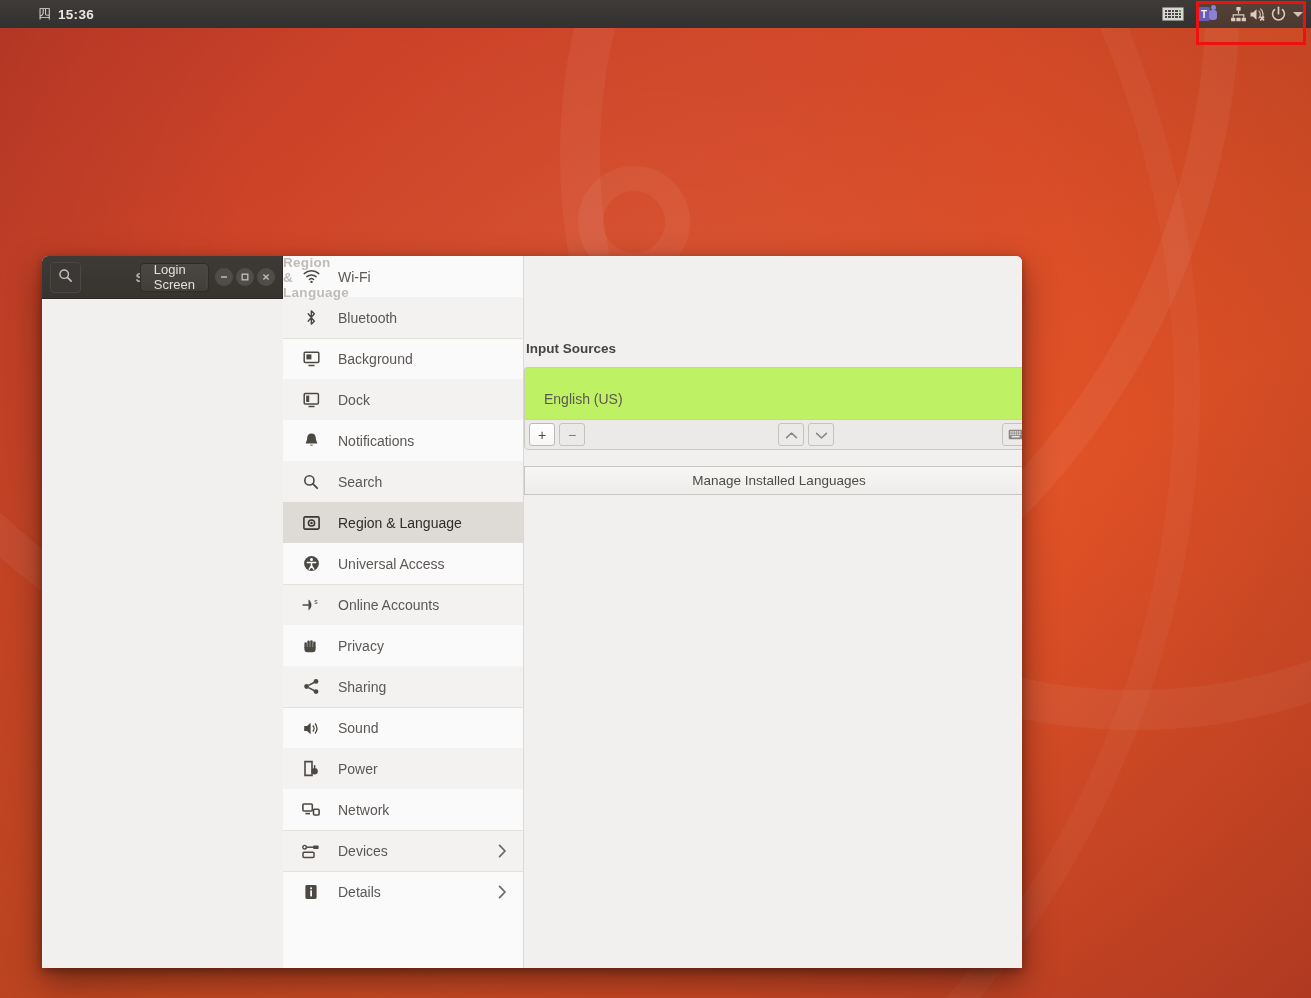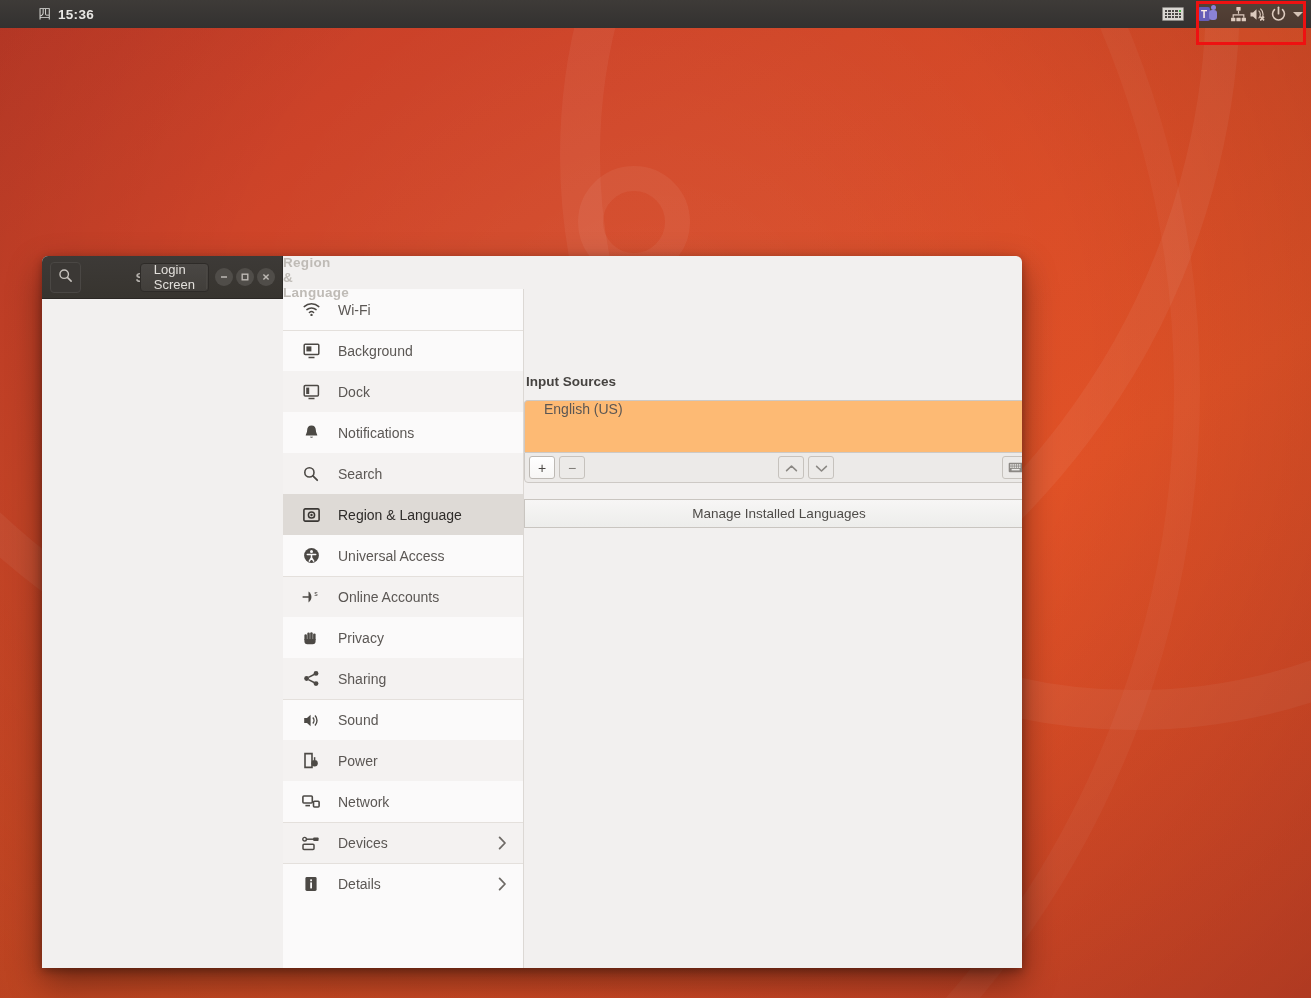--- a/index.html
+++ b/index.html
@@ -180,21 +180,21 @@
     border-left: 1px solid #4b4844;
     height: 24px;
   }
   .wc-btn {
     width: 18px; height: 18px; border-radius: 50%;
     background: #504d49;
     display: flex; align-items: center; justify-content: center;
   }
   .wc-btn svg { display: block; }
 
-  #window-body { flex: 1; display: flex; min-height: 0; margin-top: 33px; }
+  #window-body { flex: 1; display: flex; min-height: 0; }
 
   
   #sidebar {
     width: 241px; flex: 0 0 241px;
     background: #fbfafa;
     border-right: 1px solid #dcd8d4;
     overflow: hidden;
   }
   .side-item {
     height: 41px;
@@ -243,24 +243,24 @@
 
   .section-title {
     font-size: 13.5px; font-weight: bold; color: #464340;
     margin: 31px 0 11px 2px;
   }
 
   #input-sources-list {
     border: 1px solid #cdc9c5;
     border-bottom: none;
     border-radius: 4px 4px 0 0;
-    background: #fdba74;
+    background: #bef264;
     height: 52px;
-    display: flex; align-items: flex-start;
-    padding: 0 19px;
+    display: flex; align-items: flex-end;
+    padding: 12px 19px;
     font-size: 14px; color: #5b5754;
   }
   #input-toolbar {
     border: 1px solid #cdc9c5;
     border-radius: 0 0 4px 4px;
     background: #eceae8;
     height: 31px;
     display: flex; align-items: center;
     padding: 0 4px;
     gap: 4px;
@@ -428,20 +428,28 @@
           <svg width="17" height="15" viewBox="0 0 17 15">
             <path d="M1.2 4.6 a11 11 0 0 1 14.6 0" stroke="#4c4945" stroke-width="1.5" fill="none" stroke-linecap="round"></path>
             <path d="M3.9 7.6 a7 7 0 0 1 9.2 0" stroke="#4c4945" stroke-width="1.5" fill="none" stroke-linecap="round"></path>
             <path d="M6.4 10.5 a3.2 3.2 0 0 1 4.2 0" stroke="#4c4945" stroke-width="1.5" fill="none" stroke-linecap="round"></path>
             <circle cx="8.5" cy="12.9" r="1.2" fill="#4c4945"></circle>
           </svg>
         </span>
         <span class="side-label">Wi-Fi</span>
       </div>
 
+      <div class="side-item alt">
+        <span class="side-icon">
+          <svg width="13" height="17" viewBox="0 0 13 18">
+            <path d="M3 5 L9.5 13 L6.3 16 V2 L9.5 5 L3 13" stroke="#4c4945" stroke-width="1.5" fill="none" stroke-linejoin="round" stroke-linecap="round"></path>
+          </svg>
+        </span>
+        <span class="side-label">Bluetooth</span>
+      </div>
 
       <div class="side-item sep-top">
         <span class="side-icon">
           <svg width="17" height="16" viewBox="0 0 17 16">
             <rect x="1.2" y="1.2" width="14.6" height="10.4" rx="1" stroke="#4c4945" stroke-width="1.5" fill="none"></rect>
             <rect x="3.4" y="3.4" width="5" height="5" fill="#4c4945"></rect>
             <path d="M5.5 14.4 H11.5" stroke="#4c4945" stroke-width="1.5"></path>
           </svg>
         </span>
         <span class="side-label">Background</span>

